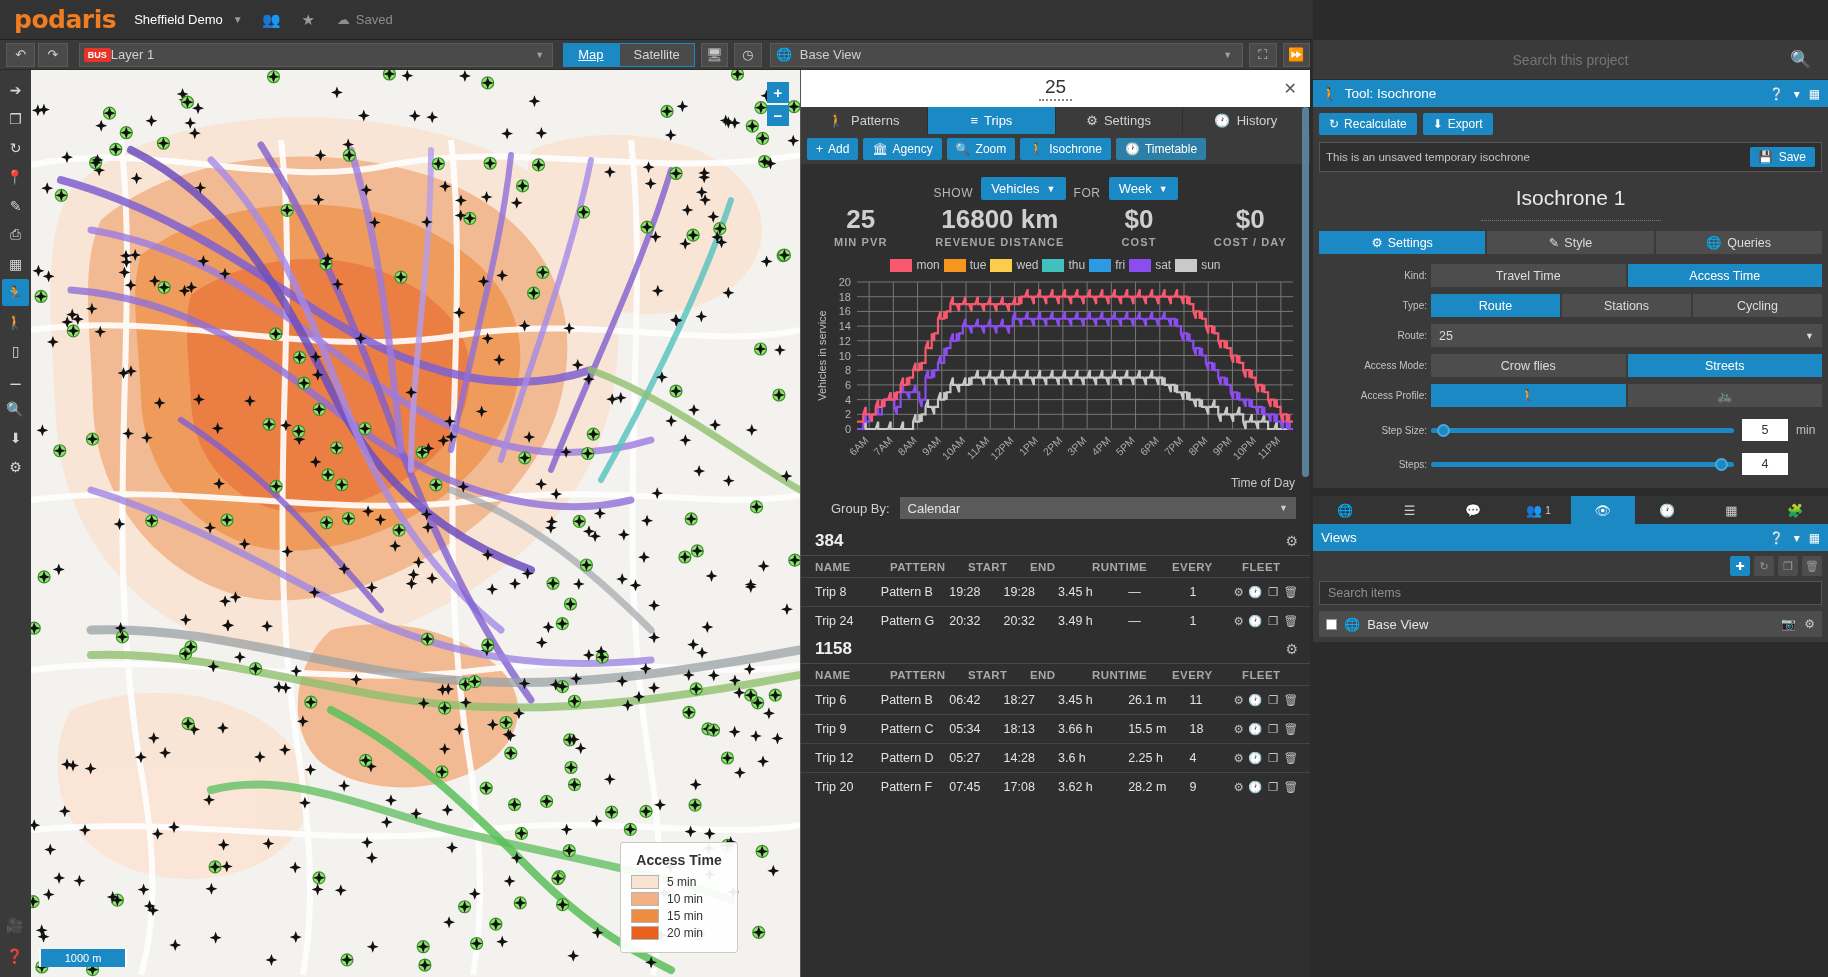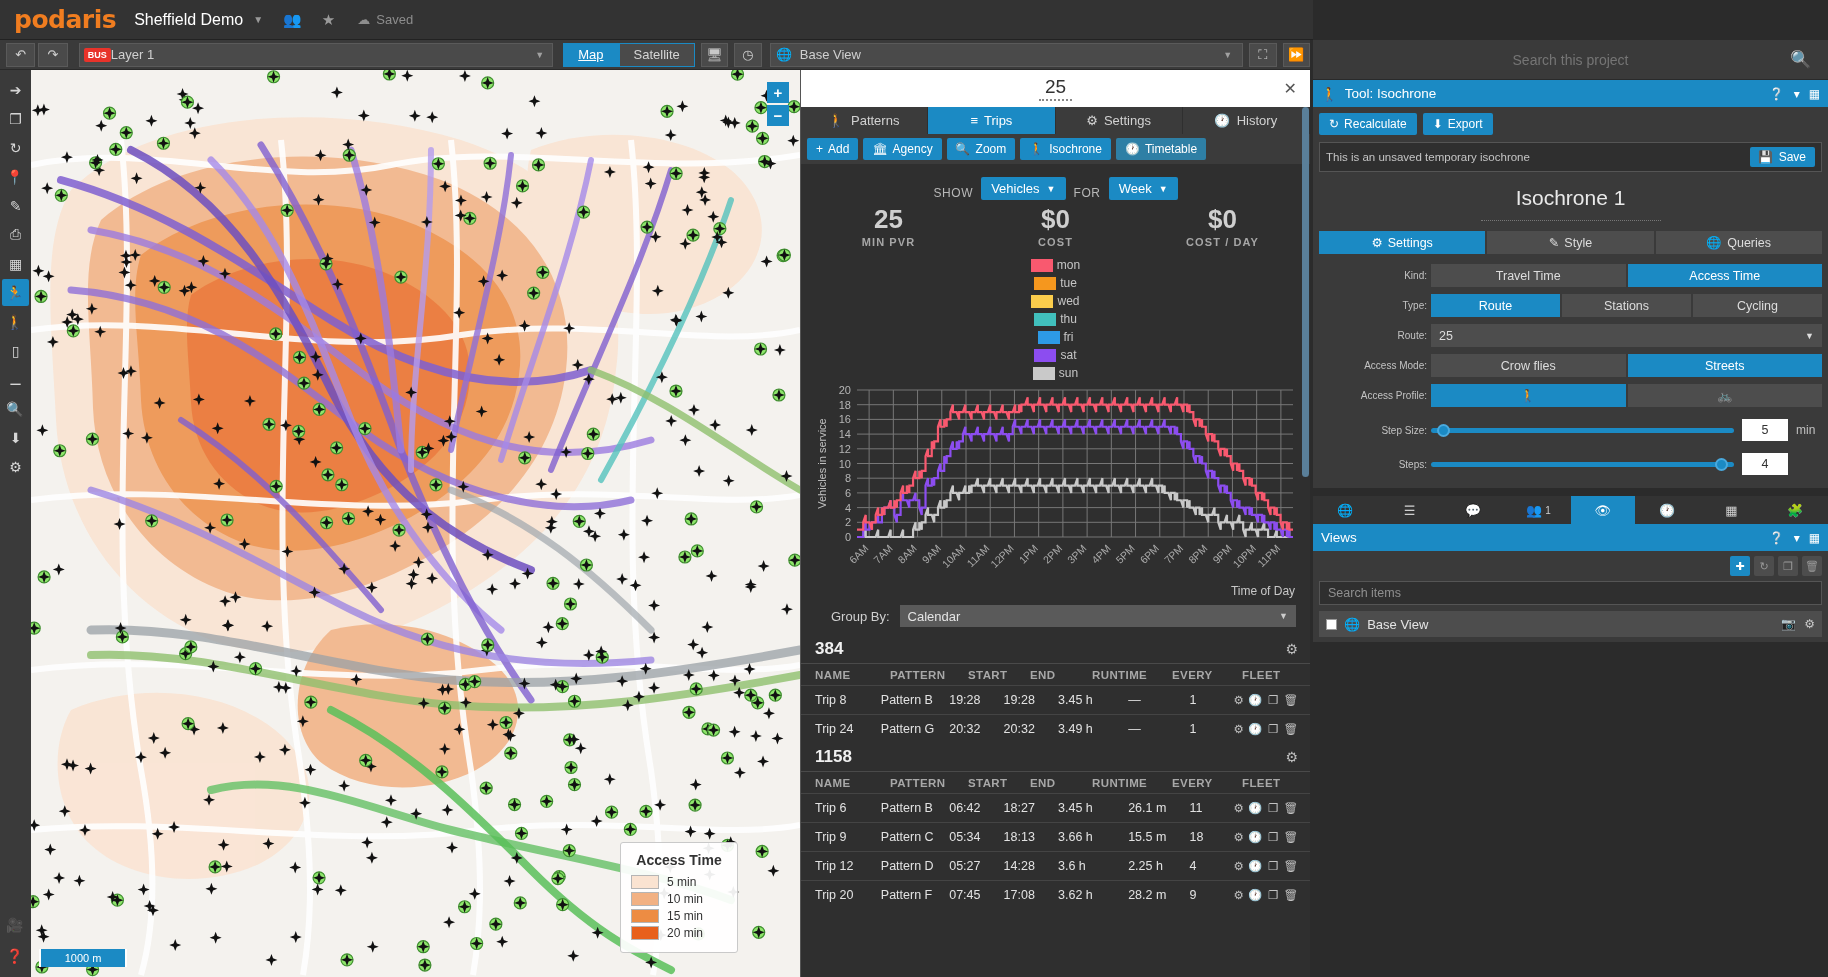--- a/index.html
+++ b/index.html
@@ -15,21 +15,21 @@
   
   .topbar {
     position: absolute; left:0; top:0; width:1828px; height:40px;
     background: #333333; display:flex; align-items:center;
     border-bottom: 1px solid #222;
   }
   .logo {
     color:#f07d20; font-size:25px; font-weight:600; letter-spacing:-0.5px;
     padding: 0 18px 0 14px; font-family:"DejaVu Sans", sans-serif;
   }
-  .proj-name { color:#fff; font-size:16px; padding-right:8px; }
+  .proj-name { color:#fff; font-size:13px; padding-right:8px; }
   .caret { color:#9a9a9a; font-size:10px; padding:0 10px 0 2px; }
   .tb-icon { color:#9a9a9a; font-size:15px; padding:0 10px; cursor:pointer; }
   .saved { color:#8d8d8d; font-size:13px; display:flex; align-items:center; gap:6px; padding-left:12px;}
   .topbar-right { margin-left:auto; display:flex; align-items:center; height:40px; }
   .tb-sep { width:1px; height:40px; background:#252525; }
   .tb-cell { display:flex; align-items:center; gap:10px; padding:0 18px; height:40px; color:#e6e6e6; font-size:14px;}
   .avatar {
     width:24px;height:24px;border-radius:50%;
     background: radial-gradient(circle at 50% 35%, #c9a98e 0 38%, #6d7a88 40% 100%);
     border:1px solid #777; overflow:hidden; position:relative;
@@ -99,21 +99,21 @@
   .abtn{height:22px;padding:0 9px;background:#1b8ac4;color:#fff;font-size:12px;border-radius:2px;
         display:flex;align-items:center;gap:5px;cursor:pointer;}
   .abtn.dim{background:#2e7fa5;}
   .showbar{height:36px;display:flex;align-items:flex-end;justify-content:center;gap:8px;}
   .lbl-sm{font-size:12px;color:#b8b8b8;letter-spacing:.6px;}
   .pill{background:#1b8ac4;color:#fff;font-size:13px;padding:4px 10px;border-radius:2px;display:flex;gap:7px;align-items:center;cursor:pointer;}
   .stats{display:flex;padding:4px 4px 8px;}
   .stat{flex:1;text-align:center;}
   .stat .v{font-size:26px;color:#cfcfcf;font-weight:bold;}
   .stat .k{font-size:11px;color:#a6a6a6;letter-spacing:1.1px;font-weight:bold;margin-top:1px;}
-  .chart-legend{display:flex;align-items:center;justify-content:center;gap:4px;margin:2px 0 4px;flex-direction:column;}
+  .chart-legend{display:flex;align-items:center;justify-content:center;gap:4px;margin:2px 0 4px;}
   .cl-item{display:flex;align-items:center;gap:4px;}
   .cl-sw{width:22px;height:13px;}
   .cl-tx{font-size:12px;color:#c6c6c6;}
   .chartwrap{position:relative;height:215px;margin:0 14px 0 12px;}
   .groupby{display:flex;align-items:center;gap:10px;padding:6px 14px 8px 30px;}
   .groupby .gl{font-size:13px;color:#cfcfcf;}
   .gsel{flex:1;height:22px;background:#5a5a5a;color:#e4e4e4;font-size:13px;display:flex;align-items:center;
         padding:0 8px;cursor:pointer;}
   .gsel .gc{margin-left:auto;font-size:9px;color:#ccc;}
   .grp-hdr{display:flex;align-items:center;padding:4px 12px 4px 14px;border-bottom:1px solid #4a4a4a;}
@@ -964,20 +964,24 @@
         <span>Week</span>
         <span style="font-size:9px">▼</span>
       </span>
     </div>
 
     <div class="stats">
       <div class="stat">
         <div class="v">25</div>
         <div class="k">MIN PVR</div>
       </div>
+      <div class="stat" style="flex:1.5">
+        <div class="v">16800 km</div>
+        <div class="k">REVENUE DISTANCE</div>
+      </div>
       <div class="stat">
         <div class="v">$0</div>
         <div class="k">COST</div>
       </div>
       <div class="stat">
         <div class="v">$0</div>
         <div class="k">COST / DAY</div>
       </div>
     </div>
 

